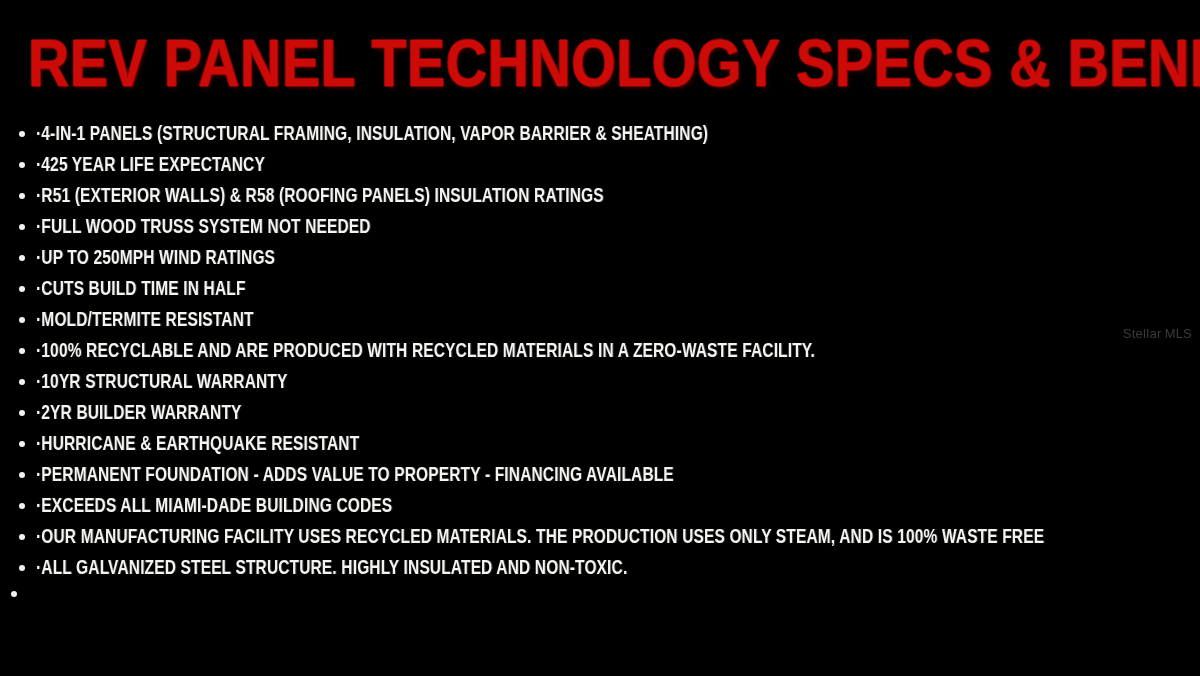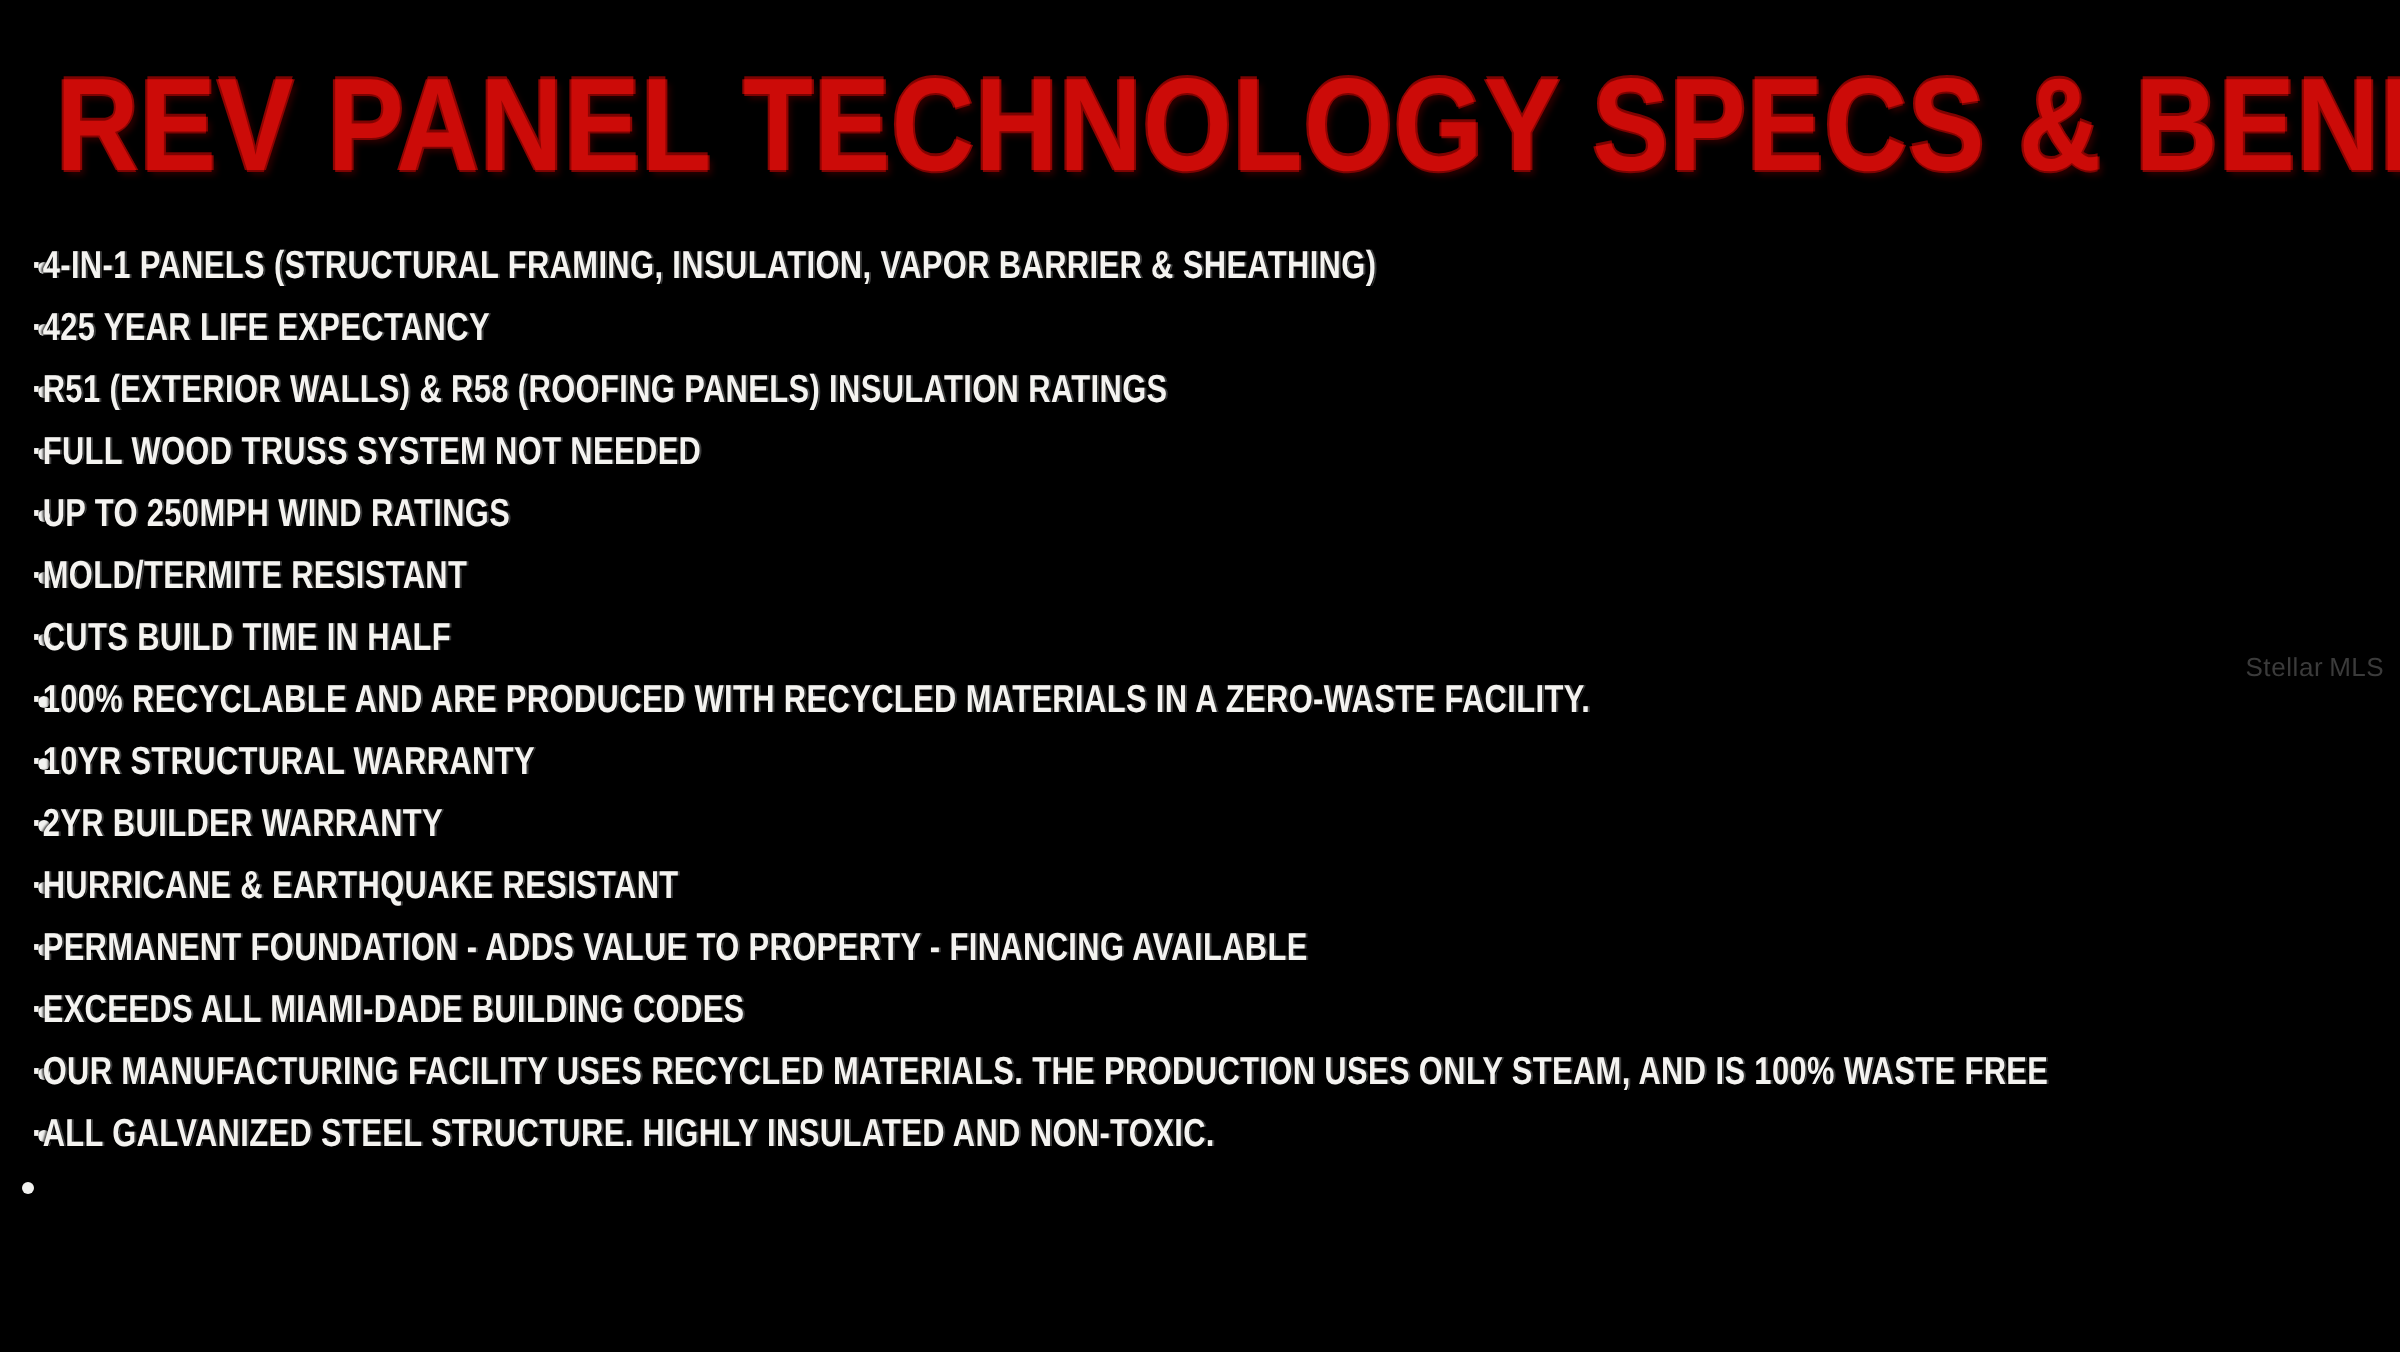--- a/index.html
+++ b/index.html
@@ -55,21 +55,21 @@
     position: absolute;
     left: 0;
     top: 118px;
     width: 1200px;
   }
 
   .bullet-row {
     position: relative;
     height: 31px;
     line-height: 31px;
-    padding-left: 16px;
+    padding-left: 36px;
     white-space: nowrap;
   }
 
   .bullet-marker {
     position: absolute;
     left: 19px;
     top: 13px;
     width: 6px;
     height: 6px;
     border-radius: 50%;
@@ -125,22 +125,22 @@
 <div id="slide">
 
   <div id="title">REV PANEL TECHNOLOGY SPECS &amp; BENEFITS</div>
 
   <div id="bullets">
       <div class="bullet-row"><span class="bullet-marker"></span><span class="bullet-text">·4-IN-1 PANELS (STRUCTURAL FRAMING, INSULATION, VAPOR BARRIER &amp; SHEATHING)</span></div>
       <div class="bullet-row"><span class="bullet-marker"></span><span class="bullet-text">·425 YEAR LIFE EXPECTANCY</span></div>
       <div class="bullet-row"><span class="bullet-marker"></span><span class="bullet-text">·R51 (EXTERIOR WALLS) &amp; R58 (ROOFING PANELS) INSULATION RATINGS</span></div>
       <div class="bullet-row"><span class="bullet-marker"></span><span class="bullet-text">·FULL WOOD TRUSS SYSTEM NOT NEEDED</span></div>
       <div class="bullet-row"><span class="bullet-marker"></span><span class="bullet-text">·UP TO 250MPH WIND RATINGS</span></div>
+      <div class="bullet-row"><span class="bullet-marker"></span><span class="bullet-text">·CUTS BUILD TIME IN HALF</span></div>
       <div class="bullet-row"><span class="bullet-marker"></span><span class="bullet-text">·MOLD/TERMITE RESISTANT</span></div>
-      <div class="bullet-row"><span class="bullet-marker"></span><span class="bullet-text">·CUTS BUILD TIME IN HALF</span></div>
       <div class="bullet-row"><span class="bullet-marker"></span><span class="bullet-text">·100% RECYCLABLE AND ARE PRODUCED WITH RECYCLED MATERIALS IN A ZERO-WASTE FACILITY.</span></div>
       <div class="bullet-row"><span class="bullet-marker"></span><span class="bullet-text">·10YR STRUCTURAL WARRANTY</span></div>
       <div class="bullet-row"><span class="bullet-marker"></span><span class="bullet-text">·2YR BUILDER WARRANTY</span></div>
       <div class="bullet-row"><span class="bullet-marker"></span><span class="bullet-text">·HURRICANE &amp; EARTHQUAKE RESISTANT</span></div>
       <div class="bullet-row"><span class="bullet-marker"></span><span class="bullet-text">·PERMANENT FOUNDATION - ADDS VALUE TO PROPERTY - FINANCING AVAILABLE</span></div>
       <div class="bullet-row"><span class="bullet-marker"></span><span class="bullet-text">·EXCEEDS ALL MIAMI-DADE BUILDING CODES</span></div>
       <div class="bullet-row"><span class="bullet-marker"></span><span class="bullet-text">·OUR MANUFACTURING FACILITY USES RECYCLED MATERIALS. THE PRODUCTION USES ONLY STEAM, AND IS 100% WASTE FREE</span></div>
       <div class="bullet-row"><span class="bullet-marker"></span><span class="bullet-text">·ALL GALVANIZED STEEL STRUCTURE. HIGHLY INSULATED AND NON-TOXIC.</span></div>
       <div class="bullet-row empty"><span class="bullet-marker"></span><span class="bullet-text"></span></div>
     </div>

